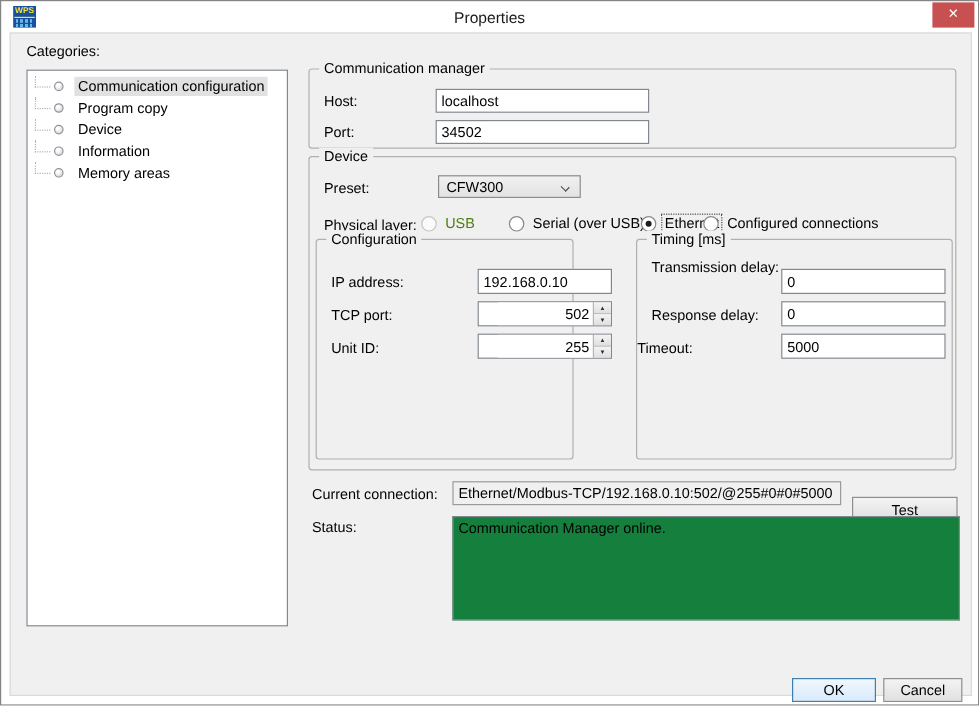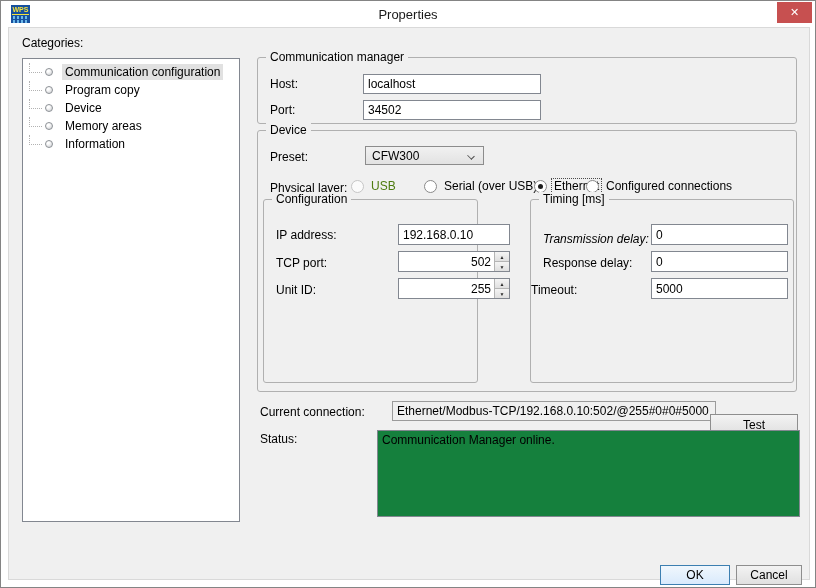--- a/index.html
+++ b/index.html
@@ -44,21 +44,21 @@
 
   
   .group { position:absolute; border:1px solid #b0b0b0; border-radius:3px; }
   .group-title { position:absolute; top:-8px; left:8px; background:#f0f0f0; padding:0 4px;
                  font-size:12px; white-space:nowrap; }
 
   
   .txt { position:absolute; border:1px solid #828790; background:#ffffff; font-size:12px;
          font-family:"Liberation Sans",sans-serif; padding:1px 4px; color:#000; }
   .ro-field { position:absolute; border:1px solid #9b9b9b; background:#f0f0f0; font-size:12px;
-              padding:2px 4px; white-space:nowrap; overflow:hidden; color:#000;margin-left:15px; }
+              padding:2px 4px; white-space:nowrap; overflow:hidden; color:#000; }
 
   .spinbox { position:absolute; border:1px solid #828790; background:#fff; display:flex;padding-left:16px; }
   .spinbox input { flex:1; border:none; outline:none; font-size:12px; text-align:right;
                    padding:1px 3px; font-family:"Liberation Sans",sans-serif; background:#fff; min-width:0; }
   .spin-btns { width:15px; border-left:1px solid #b4b4b4; display:flex; flex-direction:column; }
   .spin-btn { flex:1; background:linear-gradient(#f4f4f4,#dfdfdf); border:none; font-size:5px;
               line-height:4px; color:#2b2b2b; cursor:pointer; padding:0; }
   .spin-btn.up { border-bottom:1px solid #b4b4b4; }
 
   
@@ -123,26 +123,26 @@
           <span class="tree-label">Program copy</span>
         </div>
         <div class="tree-row">
           <span class="tree-connector"></span>
           <span class="tree-bullet"></span>
           <span class="tree-label">Device</span>
         </div>
         <div class="tree-row">
           <span class="tree-connector"></span>
           <span class="tree-bullet"></span>
+          <span class="tree-label">Information</span>
+        </div>
+        <div class="tree-row">
+          <span class="tree-connector"></span>
+          <span class="tree-bullet"></span>
           <span class="tree-label">Memory areas</span>
-        </div>
-        <div class="tree-row">
-          <span class="tree-connector"></span>
-          <span class="tree-bullet"></span>
-          <span class="tree-label">Information</span>
         </div>
       </div>
 
       <div class="group" style="left:248px; top:29px; width:540px; height:67px;">
         <span class="group-title">Communication manager</span>
         <span class="lbl" style="left:12px; top:19px;">Host:</span>
         <input class="txt" style="left: 105px; top: 16px; width: 178px; height: 20px;" value="localhost">
         <span class="lbl" style="left:12px; top:45px;">Port:</span>
         <input class="txt" style="left: 105px; top: 42px; width: 178px; height: 20px;" value="34502">
       </div>
@@ -196,21 +196,21 @@
             <span class="spin-btns">
               <button class="spin-btn up">▲</button>
               <button class="spin-btn">▼</button>
             </span>
           </div>
         </div>
 
         <div class="group" style="left:272px; top:68px; width:264px; height:184px;">
           <span class="group-title">Timing [ms]</span>
 
-          <span class="lbl" style="left:12px; top:32px;font-style:italic;">Transmission delay:</span>
+          <span class="lbl" style="left:12px; top:16px;">Transmission delay:</span>
           <input class="txt" style="left: 120px; top: 24px; width: 137px; height: 21px;" value="0">
 
           <span class="lbl" style="left:12px; top:56px;">Response delay:</span>
           <input class="txt" style="left: 120px; top: 51px; width: 137px; height: 21px;" value="0">
 
           <span class="lbl" style="left:0; top:83px;">Timeout:</span>
           <input class="txt" style="left: 120px; top: 78px; width: 137px; height: 21px;" value="5000">
         </div>
       </div>
 

